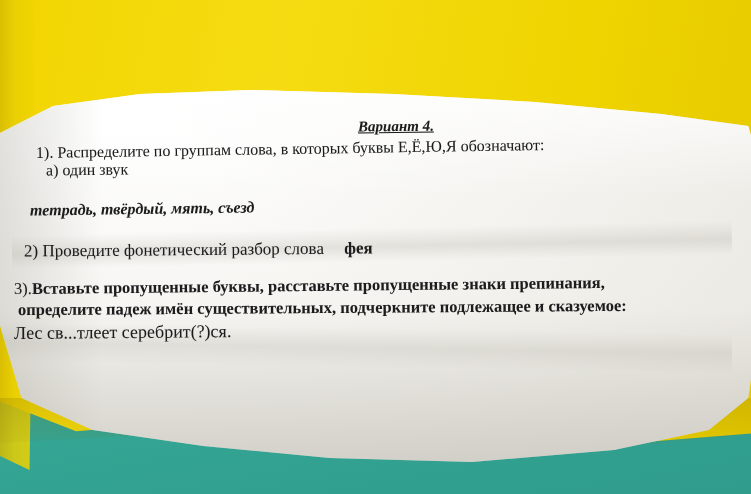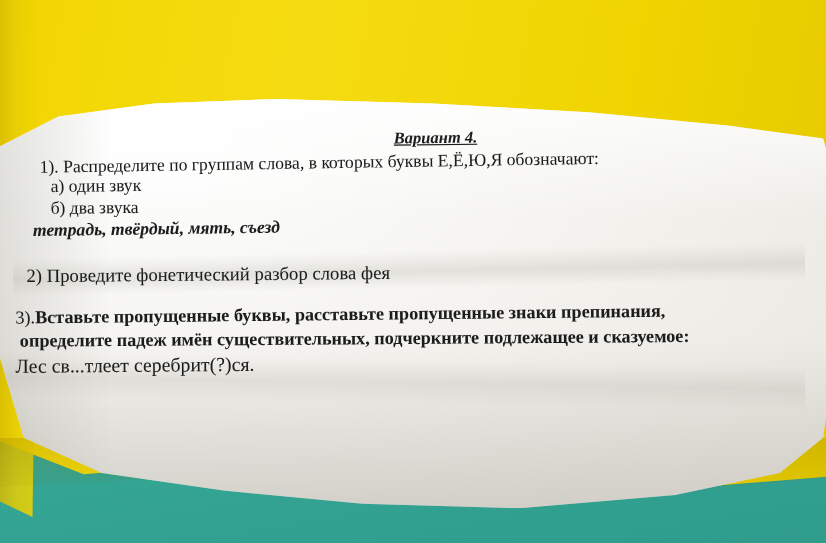--- a/index.html
+++ b/index.html
@@ -151,21 +151,21 @@
     font-size: 16px;
     font-weight: bold;
     font-style: italic;
     transform: rotate(-0.8deg);
   }
   .t-q2 {
     left: 24px; top: 240px;
     font-size: 17px;
     transform: rotate(-0.5deg);
   }
-  .t-q2 b { font-weight: normal; }
+  .t-q2 b { font-weight: bold; margin-left: 16px; }
   .t-q3a {
     left: 14px; top: 276px;
     font-size: 16.5px;
     transform: rotate(-0.6deg);
   }
   .t-q3a b { font-weight: bold; }
   .t-q3b {
     left: 18px; top: 298px;
     font-size: 16.5px;
     font-weight: bold;
@@ -199,21 +199,20 @@
 
     <div class="line t-variant">Вариант 4.</div>
 
     <div class="line t-q1">
       <span>1).</span>
       <span>Распределите по группам слова, в которых буквы Е,Ё,Ю,Я обозначают:</span>
     </div>
 
     <div class="line t-a">а) один звук</div>
 
-    <div class="line t-b">б) два звука</div>
 
     <div class="line t-words">тетрадь, твёрдый, мять, съезд</div>
 
     <div class="line t-q2">
       <span>2)</span>
       <span>Проведите фонетический разбор слова</span>
       <b>фея</b>
     </div>
 
     <div class="line t-q3a">

